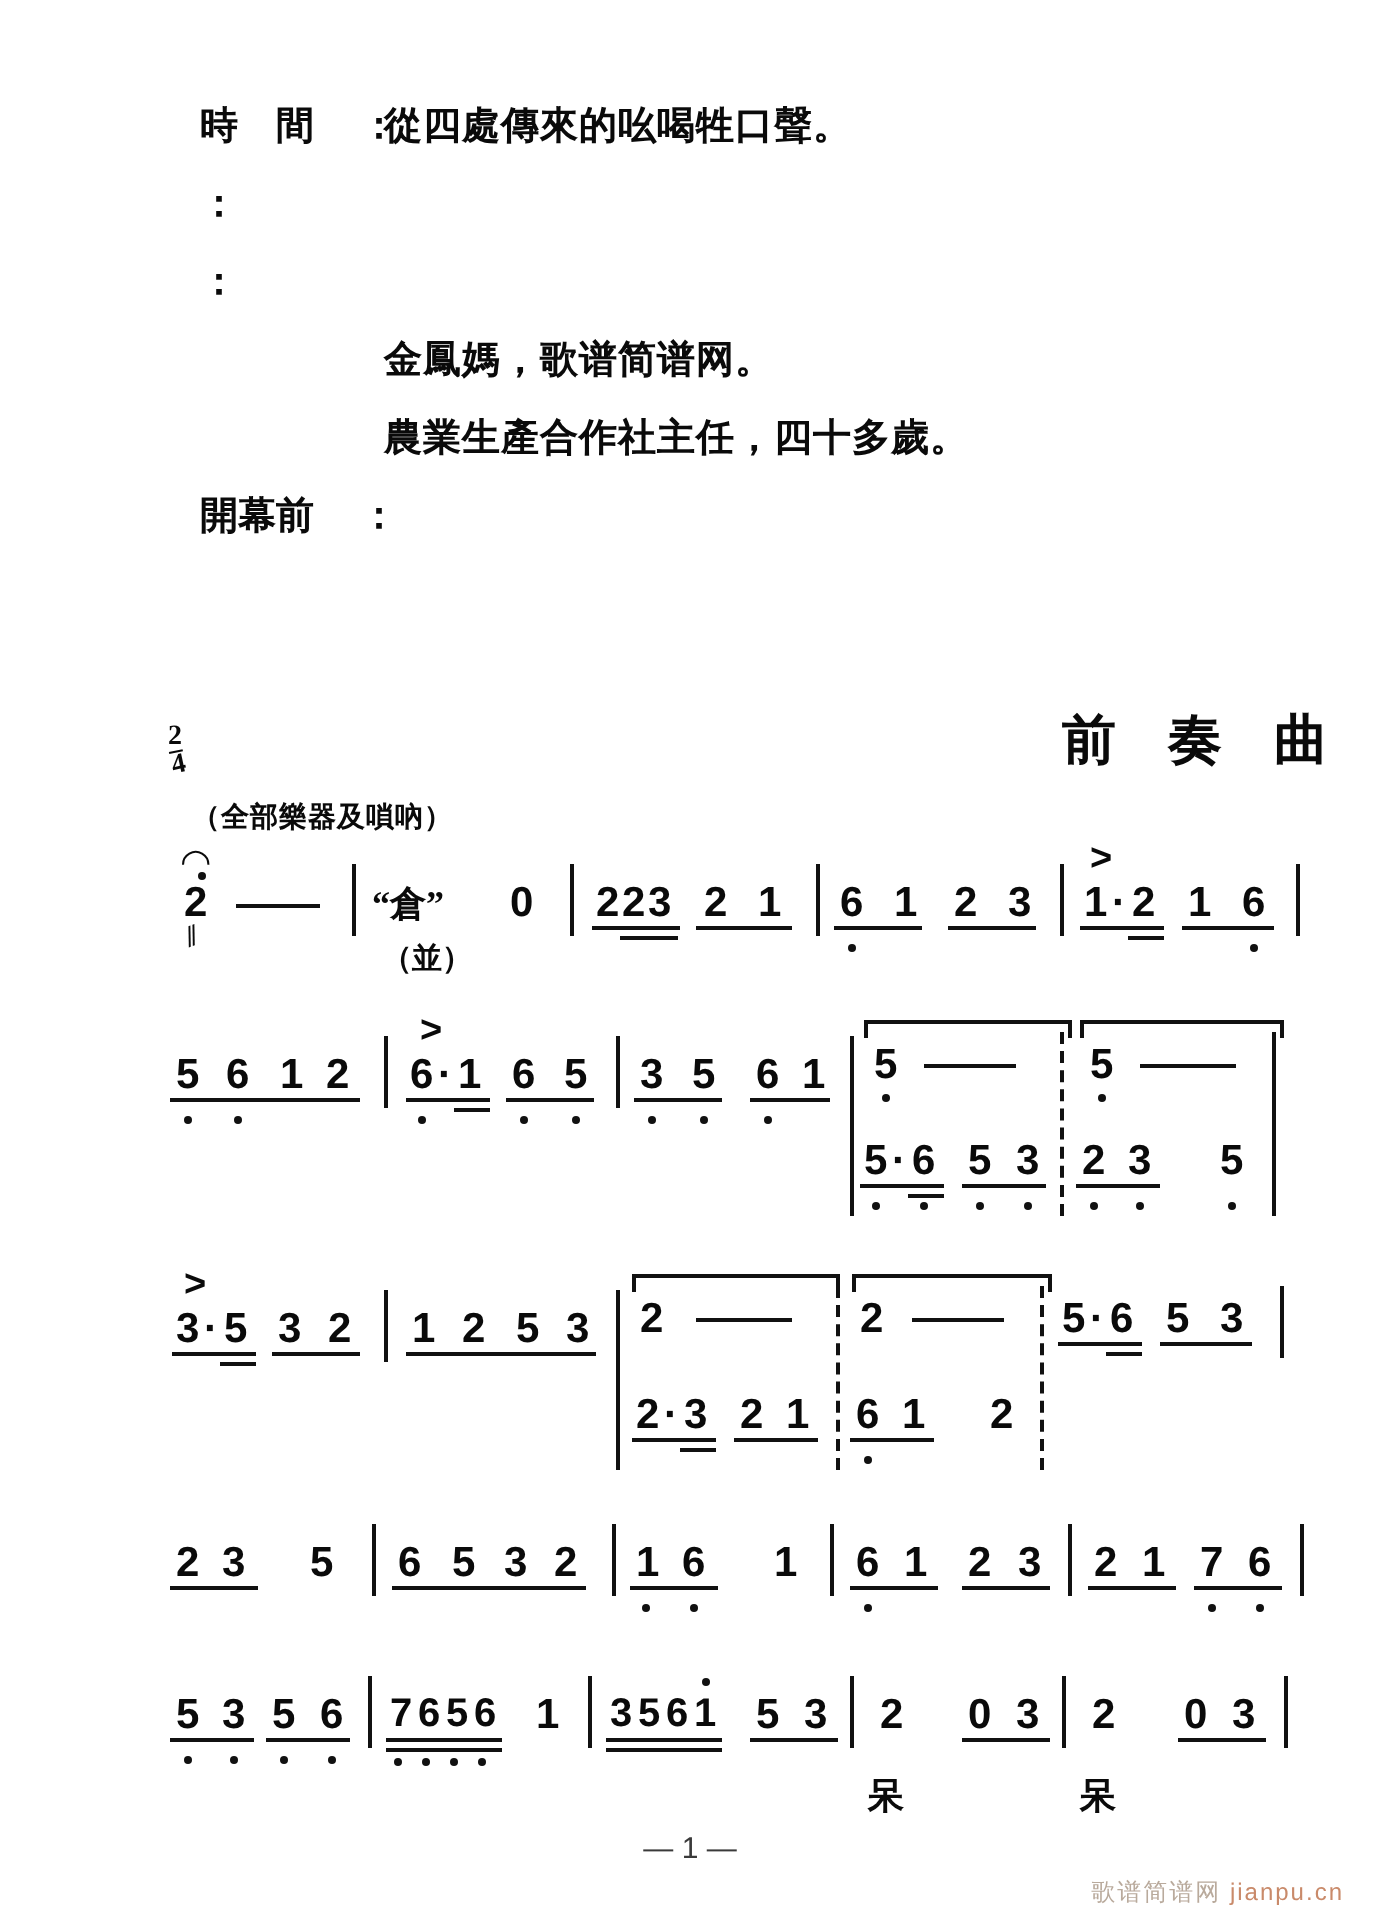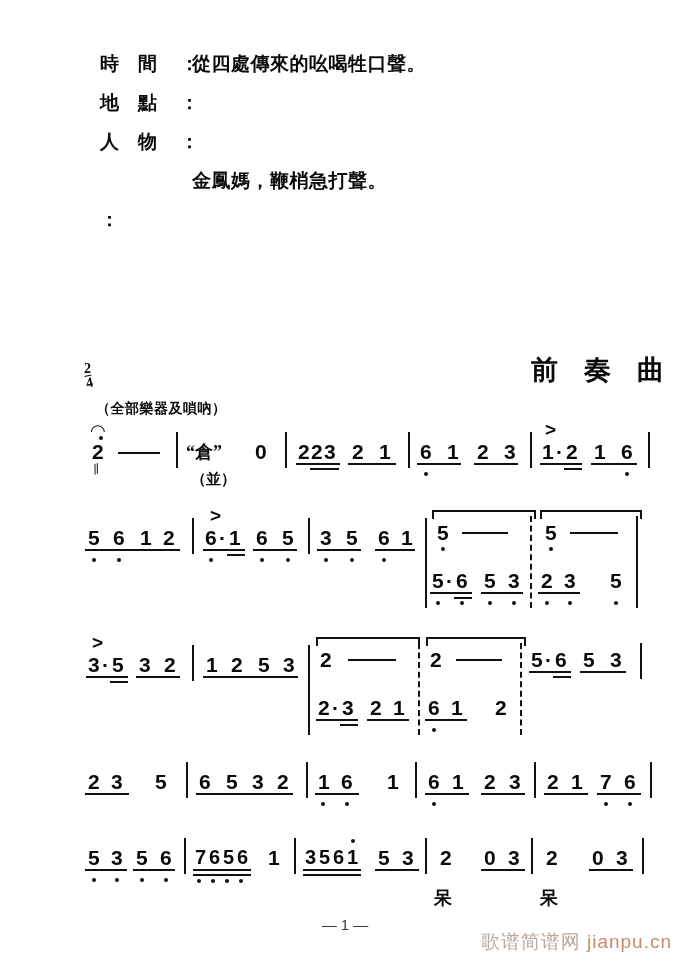--- a/index.html
+++ b/index.html
@@ -201,50 +201,54 @@
     width: 690px;
     text-align: center;
     font-size: 15px;
     color: #3a3a3a;
     font-family: "Liberation Sans", sans-serif;
   }
   #watermark {
     position: absolute;
     right: 18px;
     bottom: 8px;
-    font-size: 19px;
+    font-size: 12px;
     color: #b9aa9c;
     font-family: "Liberation Sans", sans-serif;
     letter-spacing: 1px;
   }
   #watermark .wm-domain { color: #c98a6a; }
 </style>
 </head>
 <body>
 
 <div id="prose">
   <div class="prose-row">
     <span class="prose-label">時　間</span>
     <span class="prose-colon">：</span>
     <span class="prose-text">從四處傳來的吆喝牲口聲。</span>
   </div>
   <div class="prose-row">
-    <span class="prose-label">地　點</span>
     <span class="prose-colon">：</span>
   </div>
   <div class="prose-row">
-    <span class="prose-label">人　物</span>
     <span class="prose-colon">：</span>
   </div>
   <div class="prose-row indented">
     <span class="prose-label">人　物</span>
     <span class="prose-colon">：</span>
-    <span class="prose-text">金鳳媽，鞭梢急打聲。</span>
+    <span class="prose-text">金鳳媽，歌谱简谱网。</span>
+  </div>
+  <div class="prose-row indented">
+    <span class="prose-label">人　物</span>
+    <span class="prose-colon">：</span>
+    <span class="prose-text">農業生產合作社主任，四十多歲。</span>
   </div>
   <div class="prose-row">
+    <span class="prose-label">開幕前</span>
     <span class="prose-colon">：</span>
   </div>
 </div>
 
 <div id="title-block">
   <span id="song-title">前奏曲</span>
 </div>
 
 <div id="time-signature">
   <span class="num">2</span>

